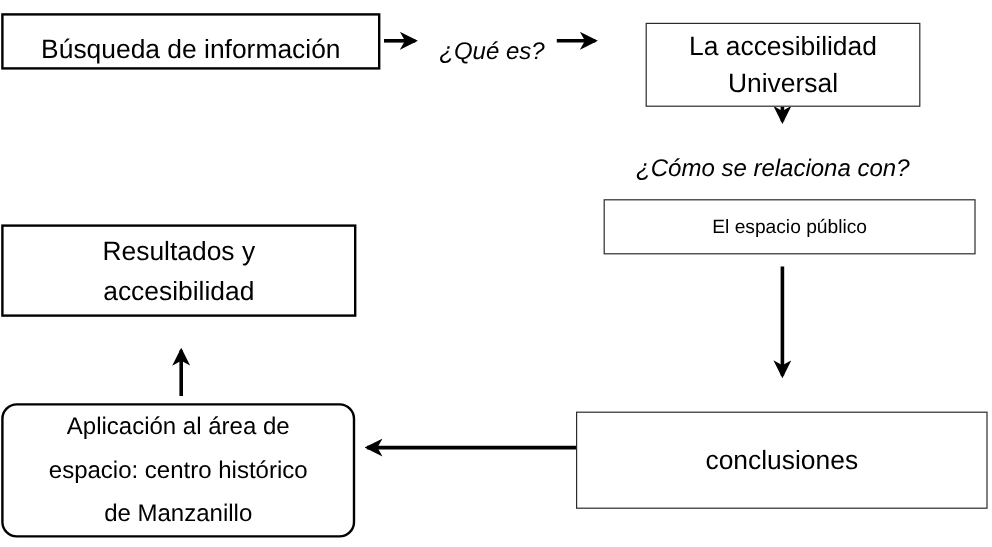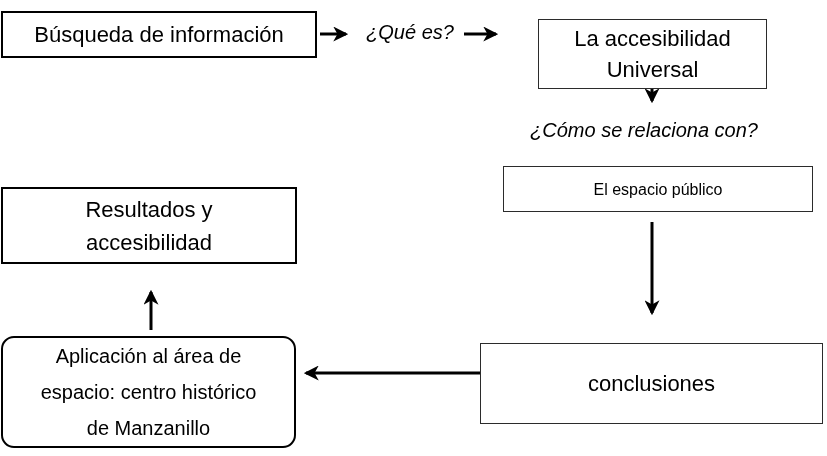--- a/index.html
+++ b/index.html
@@ -27,35 +27,36 @@
     justify-content: center;
     text-align: center;
     font-size: 22px;
     line-height: 31px;
     color: #000000;
     z-index: 2;
   }
   .node.thin { border-width: 1px; border-color: #2b2b2b; }
   .node span { display: block; white-space: nowrap; }
 
-  #node-busqueda-informacion   { left: 1px;   top: 11px;  width: 316px; height: 47px;  }
+  #node-busqueda-informacion   { left: 1px;   top: 11px;  width: 316px; height: 47px; justify-content: flex-end;  }
   #node-accesibilidad          { left: 538px; top: 2px;   width: 229px; height: 70px;  line-height: 31px; margin-top: 17px; }
   #node-espacio-publico        { left: 503px; top: 166px; width: 310px; height: 46px;  font-size: 16px; }
   #node-busqueda-indicadores   { left: 480px; top: 343px; width: 343px; height: 81px;  line-height: 34px; }
   #node-aplicacion             { left: 1px;   top: 336px; width: 295px; height: 112px; font-size: 20px; line-height: 36px; border-radius: 13px; }
   #node-resultados             { left: 1px;   top: 187px; width: 296px; height: 77px;  line-height: 33px; align-items: center; }
 
   .edge-label {
     position: absolute;
     font-style: italic;
     font-size: 20px;
     text-align: center;
     white-space: nowrap;
     color: #000000;
     z-index: 2;
+    margin-top: 11px;
   }
   #label-que-es { left: 355px; top: 21px; width: 110px; }
   #label-como   { left: 515px; top: 119px; width: 258px; }
 
   #arrows {
     position: absolute;
     left: 0;
     top: 0;
     width: 827px;
     height: 456px;

